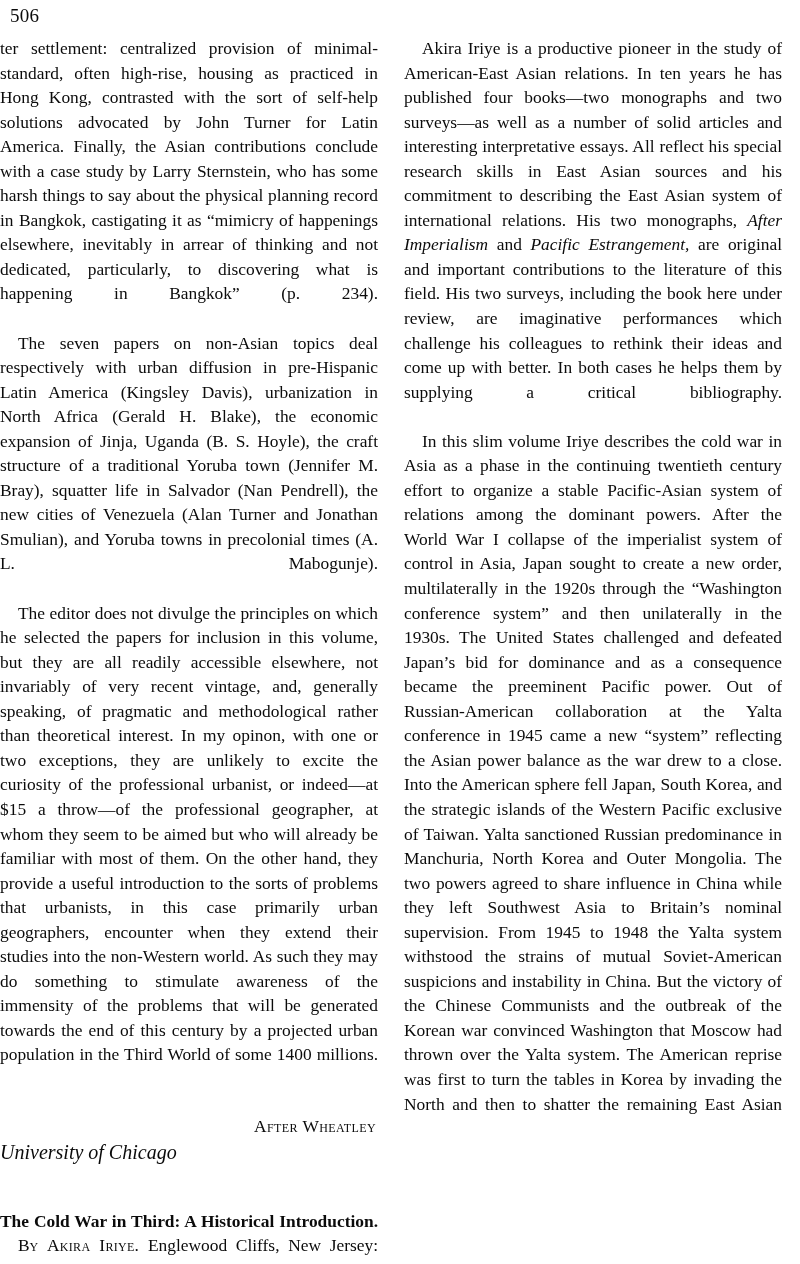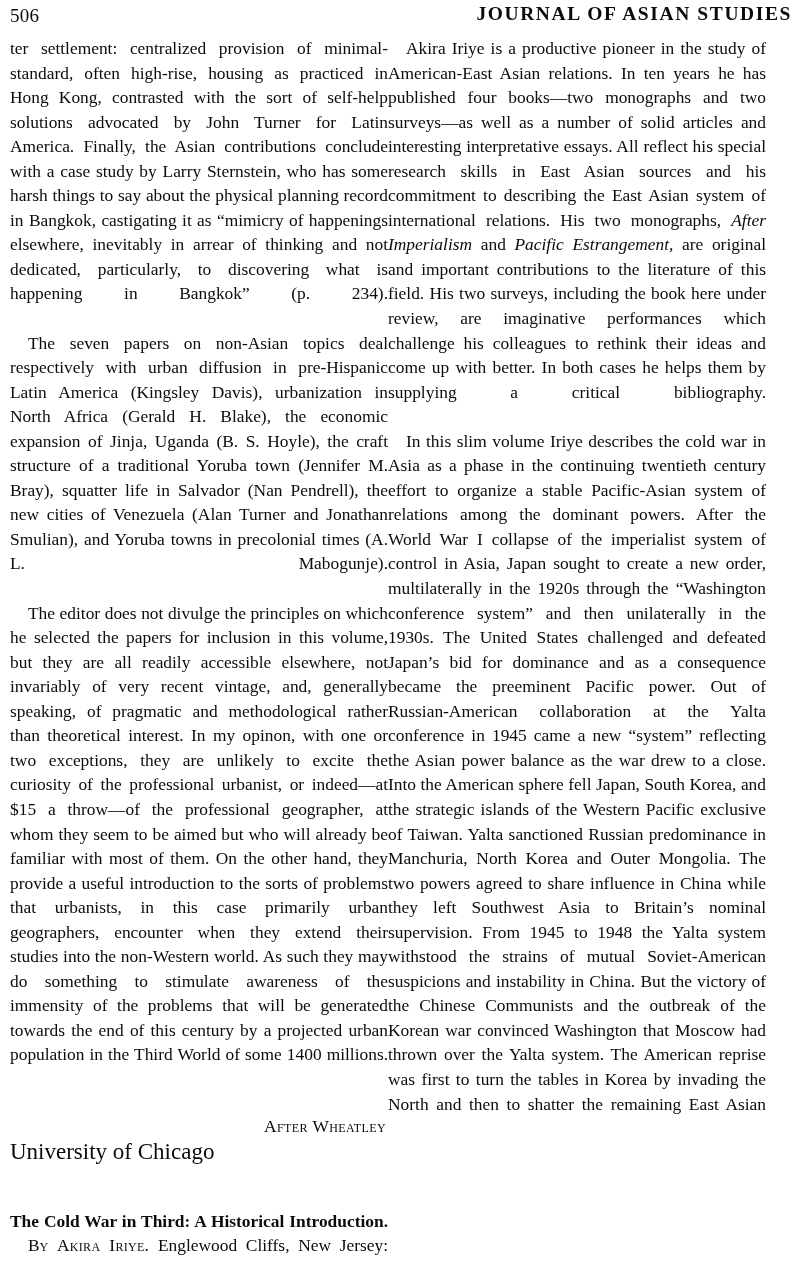--- a/index.html
+++ b/index.html
@@ -50,24 +50,25 @@
     font-weight: 700;
     letter-spacing: 1.6px;
     line-height: 1;
     white-space: nowrap;
   }
 
   
   .columns {
     position: absolute;
     top: 36px;
-    left: 10px;
+    left: 0;
     width: 782px;
     height: 1222px;
     display: flex;
+    gap: 26px;
   }
   .col {
     width: 378px;
     position: relative;
   }
   .col p {
     margin: 0;
     font-size: 17.4px;
     line-height: 24.55px;
     text-align: justify;
@@ -99,21 +100,22 @@
     text-align: right;
     font-size: 17.4px;
     line-height: 24.55px;
     font-variant: small-caps;
     letter-spacing: 0.4px;
     padding-right: 2px;
   }
   .affiliation {
     margin-top: 2px;
     text-align: left;
-    font-size: 23px;
+    font-style: italic;
+    font-size: 20px;
     line-height: 24.55px;
   }
 
   .book-head {
     margin-top: 44px;
     font-size: 17.4px;
     line-height: 24.55px;
     text-align: justify;
     text-align-last: left;
     text-indent: -18px;
@@ -133,21 +135,20 @@
 
   i, em { font-style: italic; }
 </style>
 </head>
 <body>
 
 <div class="page">
 
   <div class="running-head">
     <div class="folio">506</div>
-    <div class="journal-title">JOURNAL OF ASIAN STUDIES</div>
   </div>
 
   <div class="columns">
 
     <div class="col">
 
       <p class="noindent">ter settlement: centralized provision of minimal-standard, often high-rise, housing as practiced in Hong Kong, contrasted with the sort of self-help solutions advocated by John Turner for Latin America. Finally, the Asian contributions conclude with a case study by Larry Sternstein, who has some harsh things to say about the physical planning record in Bangkok, castigating it as “mimicry of happenings elsewhere, inevitably in arrear of thinking and not dedicated, particularly, to discovering what is happening in Bangkok” (p. 234).</p>
 
       <p class="indent">The seven papers on non-Asian topics deal respectively with urban diffusion in pre-Hispanic Latin America (Kingsley Davis), urbanization in North Africa (Gerald H. Blake), the economic expansion of Jinja, Uganda (B. S. Hoyle), the craft structure of a traditional Yoruba town (Jennifer M. Bray), squatter life in Salvador (Nan Pendrell), the new cities of Venezuela (Alan Turner and Jonathan Smulian), and Yoruba towns in precolonial times (A. L. Mabogunje).</p>
 

